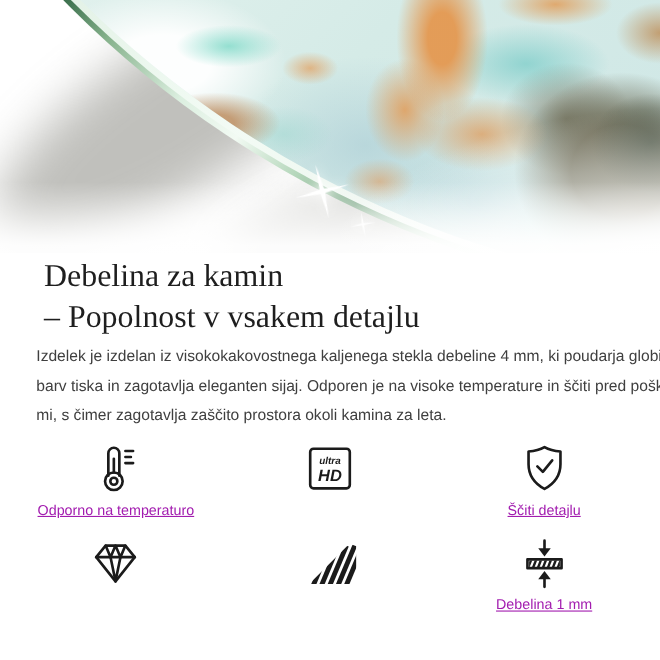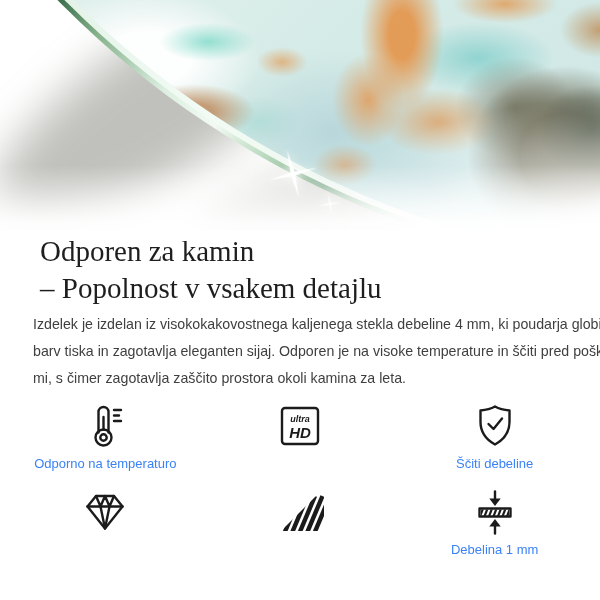--- a/index.html
+++ b/index.html
@@ -77,21 +77,21 @@
   }
   .desc span { display:block; white-space:nowrap; }
 
   
   .features {
     margin:10px 8px 0 8px;
     display:grid; grid-template-columns:repeat(3, 1fr);
     row-gap:16px; text-align:center;
   }
   .feature .icon-box { height:48px; display:flex; align-items:center; justify-content:center;font-style:italic; }
-  .feature .label { margin-top:6px; font-size:13px; line-height:16px; color:#3b82f6; }
+  .feature .label { margin-top:6px; font-size:13px; line-height:16px; color:#a21caf;text-decoration:underline; }
   .icon svg, svg.icon { display:block; }
   .stroke { fill:none; stroke:#1b1b1b; stroke-width:2.4; stroke-linecap:round; stroke-linejoin:round; }
   .badge-top { font-family:"Liberation Sans", sans-serif; font-size:9px; font-weight:700; fill:#1b1b1b; }
   .badge-bottom { font-family:"Liberation Sans", sans-serif; font-size:15px; font-weight:700; fill:#1b1b1b; }
 </style>
 </head>
 <body>
 
 <div class="page">
 
@@ -104,21 +104,21 @@
     <div class="fade"></div>
     <svg class="sparkle sp1" width="56" height="56" viewBox="0 0 56 56">
       <path d="M28 3 L30.1 25.9 L53 28 L30.1 30.1 L28 53 L25.9 30.1 L3 28 L25.9 25.9 Z" fill="#ffffff"></path>
     </svg>
     <svg class="sparkle sp2" width="26" height="26" viewBox="0 0 56 56">
       <path d="M28 3 L30.1 25.9 L53 28 L30.1 30.1 L28 53 L25.9 30.1 L3 28 L25.9 25.9 Z" fill="#ffffff" opacity="0.9"></path>
     </svg>
   </div>
 
   <h1>
-    <span>Odporen za kamin</span>
+    <span>Debelina za kamin</span>
     <span>– Popolnost v vsakem detajlu</span>
   </h1>
 
   <p class="desc">
     <span>Izdelek je izdelan iz visokokakovostnega kaljenega stekla debeline 4 mm, ki poudarja globino</span>
     <span>barv tiska in zagotavlja eleganten sijaj. Odporen je na visoke temperature in ščiti pred poškodba-</span>
     <span>mi, s čimer zagotavlja zaščito prostora okoli kamina za leta.</span>
   </p>
 
   <div class="features">
@@ -146,21 +146,21 @@
       </div>
     </div>
 
     <div class="feature">
       <div class="icon-box">
         <svg class="icon" width="48" height="48" viewBox="0 0 48 48">
           <path class="stroke" stroke-width="2.5" d="M24 4.5 C27.5 6.5 32.5 8 38.5 8.5 V20 C38.5 30.5 33 37.5 24 42.5 C15 37.5 9.5 30.5 9.5 20 V8.5 C15.5 8 20.5 6.5 24 4.5 Z"></path>
           <path class="stroke" stroke-width="2.5" d="M17.5 22 l5 5 L31 16.5"></path>
         </svg>
       </div>
-      <div class="label">Ščiti debeline</div>
+      <div class="label">Ščiti detajlu</div>
     </div>
 
     <div class="feature">
       <div class="icon-box">
         <svg class="icon" width="48" height="48" viewBox="0 0 48 48">
           <path class="stroke" stroke-width="2" d="M15 8 H33 L41.5 18.5 L24 40.5 L6.5 18.5 Z"></path>
           <path class="stroke" stroke-width="2" d="M6.5 18.5 H41.5"></path>
           <path class="stroke" stroke-width="2" d="M15 8 L19.5 18.5 L24 8 L28.5 18.5 L33 8"></path>
           <path class="stroke" stroke-width="2" d="M19.5 18.5 L24 40.5 L28.5 18.5"></path>
         </svg>

